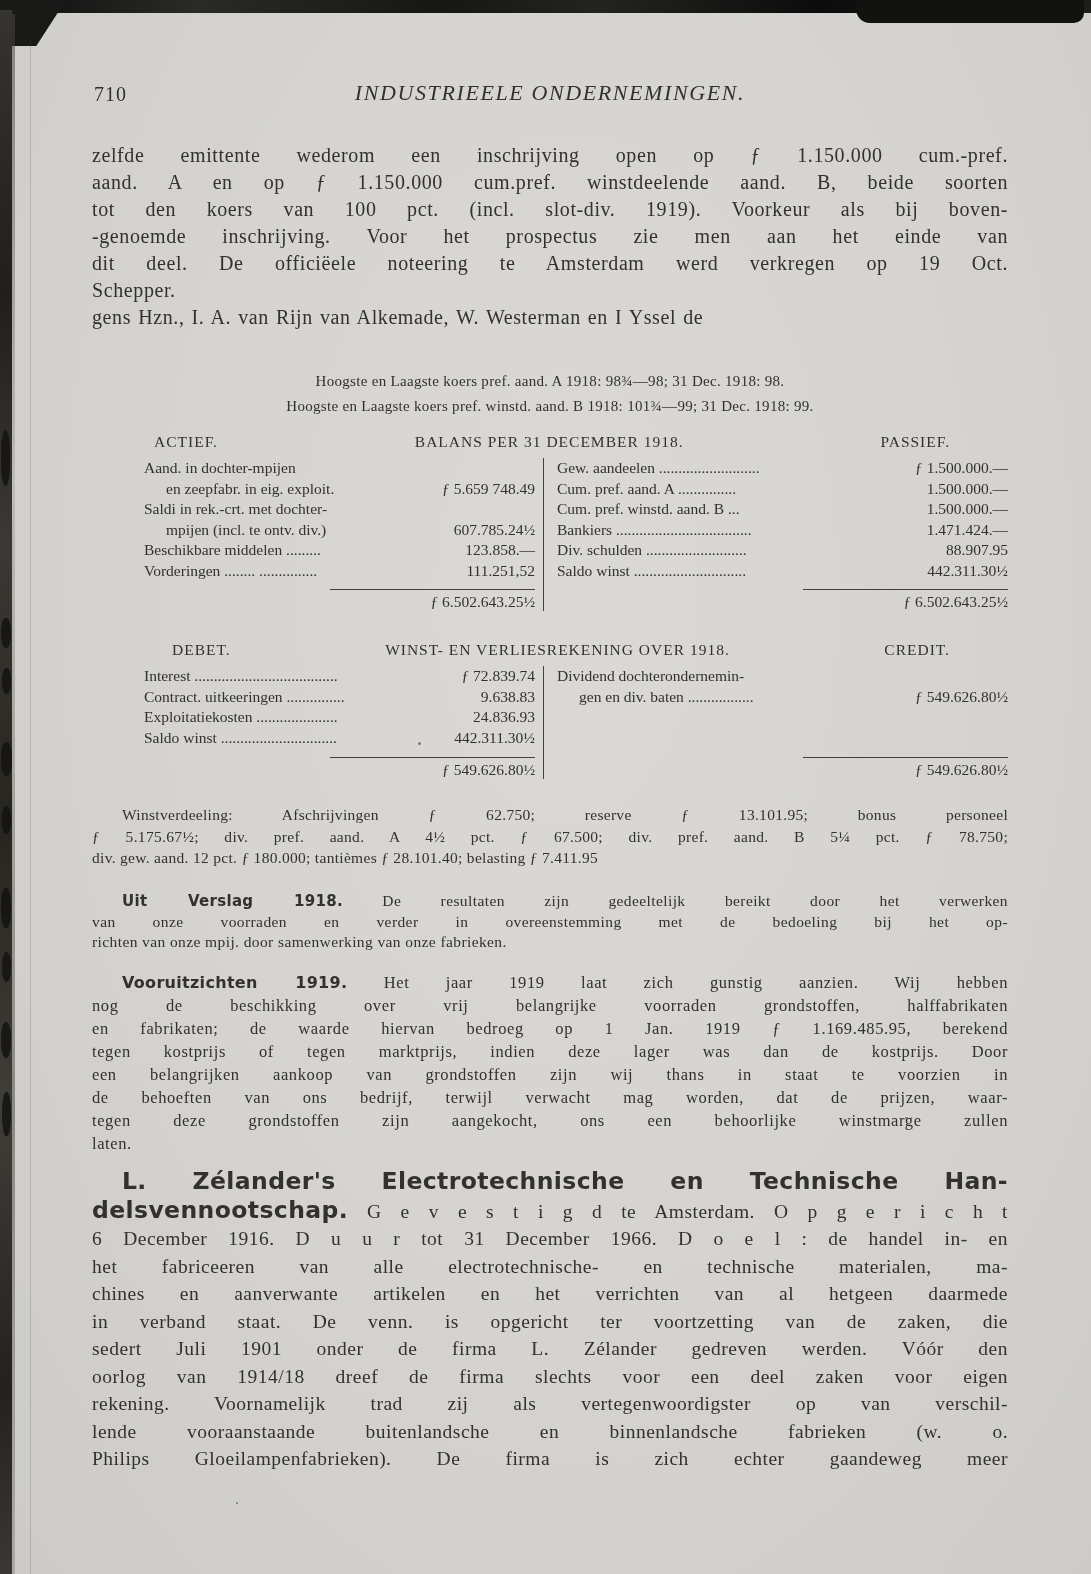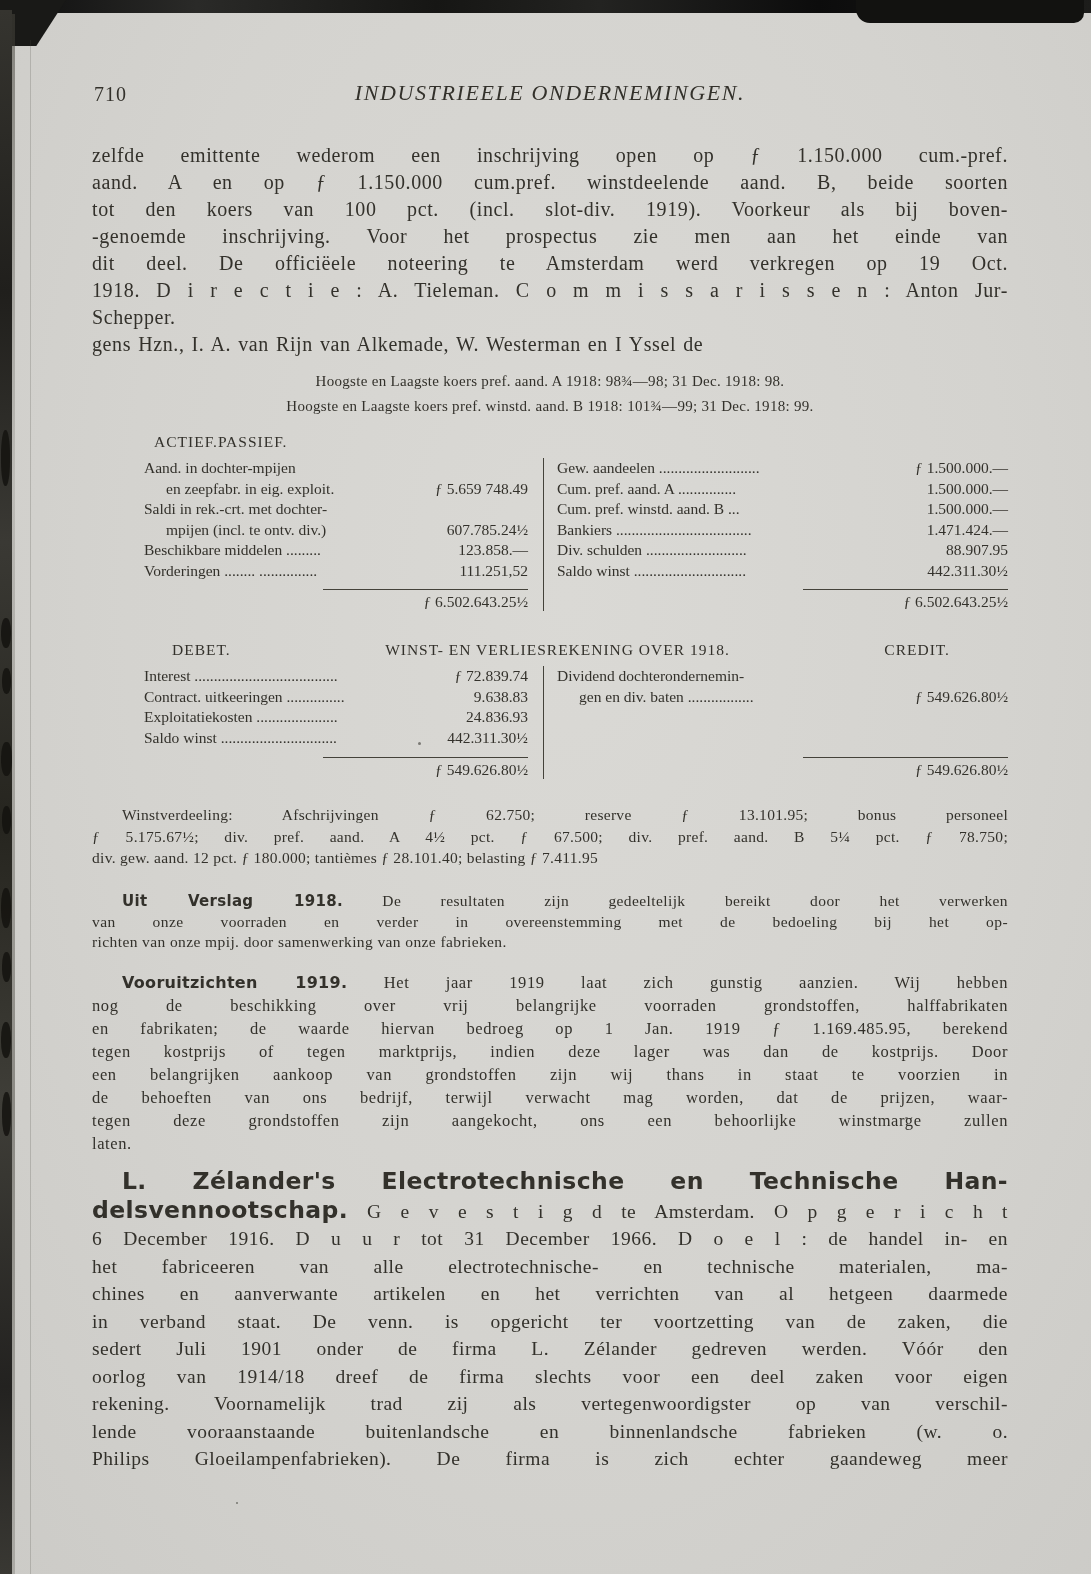--- a/index.html
+++ b/index.html
@@ -46,21 +46,21 @@
   
   .sheet { left:92px; width:916px; font-size:15.5px; }
   #balance { top:433px; }
   #pnl { top:641px; }
   .sheet-head { display:flex; align-items:baseline; letter-spacing:1px; }
   .sh-left { margin-left:62px; }
   .sh-title { flex:1; text-align:center; letter-spacing:1px; }
   .sh-right { margin-right:58px; }
   #pnl .sh-left { margin-left:80px; }
   .sheet-cols { display:flex; margin-top:7px; }
-  .col-l { width:452px; padding-right:15px; border-right:1.5px solid #44423a; box-sizing:border-box; }
+  .col-l { width:452px; padding-right:8px; border-right:1.5px solid #44423a; box-sizing:border-box; }
   .col-r { flex:1; padding-left:13px; }
   .brow { display:flex; line-height:20.5px; }
   .col-l .blabel { padding-left:52px; }
   .col-l .brow.indent .blabel { padding-left:74px;text-align:center; }
   .col-r .brow.indent .blabel { padding-left:22px; }
   .bval { margin-left:auto; white-space:nowrap; }
   .rows.min6 { min-height:124px; }
   .rows.min4 { min-height:84px; }
   .total-rule { width:205px; margin-left:auto; border-top:1.5px solid #44423a; margin-top:7px; }
   .total { text-align:right; margin-top:3px; }
@@ -108,33 +108,33 @@
   <span class="pagenum">710</span>
   <div class="runtitle">INDUSTRIEELE ONDERNEMINGEN.</div>
 </div>
 
 <div class="abs para" id="intro">
     <div class="tline">zelfde emittente wederom een inschrijving open op ƒ 1.150.000 cum.-pref.</div>
     <div class="tline">aand. A en op ƒ 1.150.000 cum.pref. winstdeelende aand. B, beide soorten</div>
     <div class="tline">tot den koers van 100 pct. (incl. slot-div. 1919). Voorkeur als bij boven-</div>
     <div class="tline">-genoemde inschrijving. Voor het prospectus zie men aan het einde van</div>
     <div class="tline">dit deel. De officiëele noteering te Amsterdam werd verkregen op 19 Oct.</div>
-    <div class="tline">1918. D i r e c t i e : A. Tieleman. C o m m i s s a r i s s e n : Anton Jur-</div>
     <div class="tline">Schepper.</div>
     <div class="tline">gens Hzn., I. A. van Rijn van Alkemade, W. Westerman en I Yssel de</div>
   </div>
 
 <div class="abs" id="koers">
     <div class="tline">Hoogste en Laagste koers pref. aand. A 1918: 98¾—98; 31 Dec. 1918: 98.</div>
     <div class="tline">Hoogste en Laagste koers pref. winstd. aand. B 1918: 101¾—99; 31 Dec. 1918: 99.</div>
   </div>
 
 <div class="abs sheet" id="balance">
   <div class="sheet-head">
     <span class="sh-left">ACTIEF.</span>
+    <span class="sh-title">BALANS PER 31 DECEMBER 1918.</span>
     <span class="sh-right">PASSIEF.</span>
   </div>
   <div class="sheet-cols">
     <div class="col-l">
       <div class="rows min6">
           <div class="brow">
             <span class="blabel">Aand. in dochter-mpijen</span>
             <span class="bval"></span>
           </div>
           <div class="brow indent">

